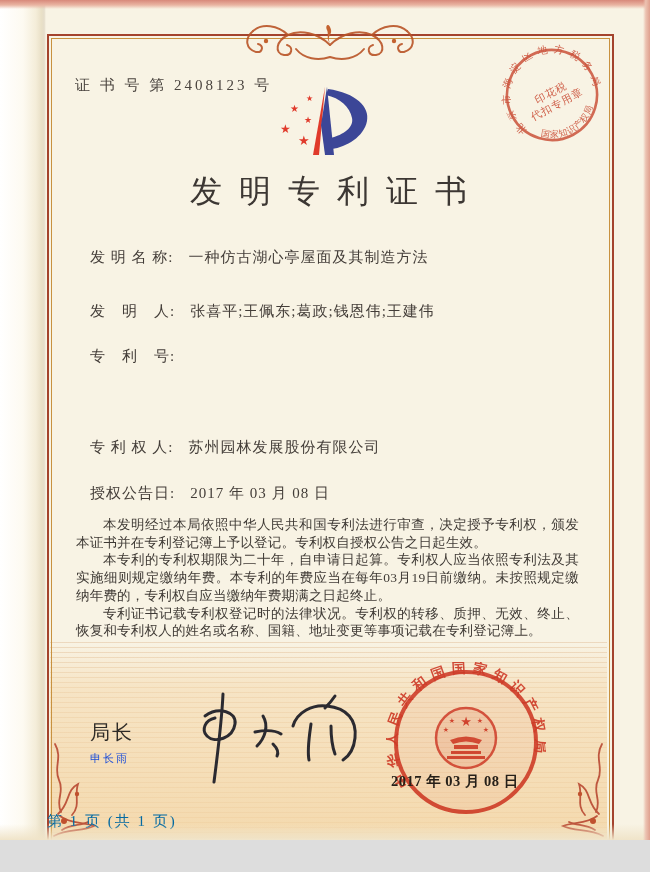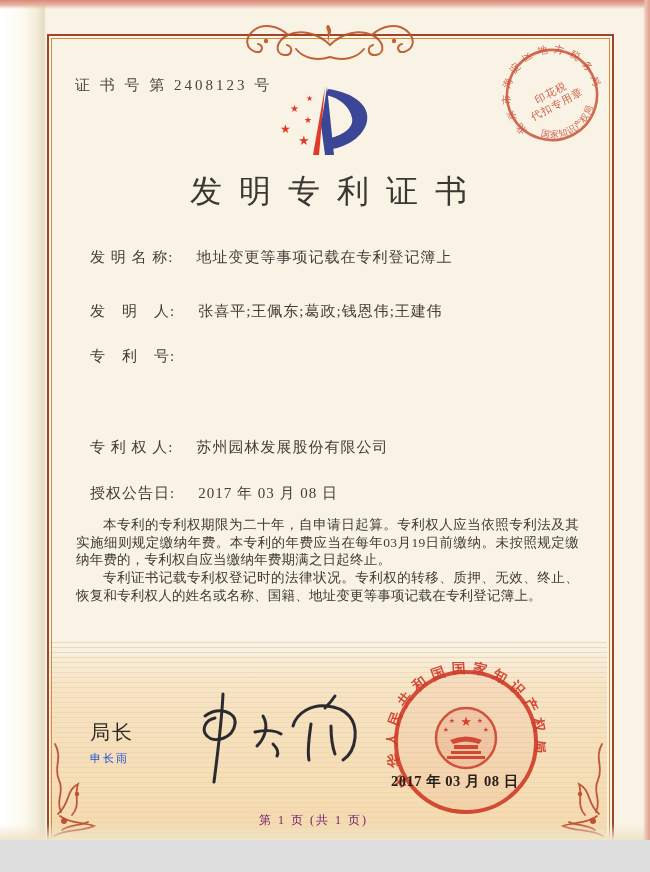--- a/index.html
+++ b/index.html
@@ -24,29 +24,29 @@
   
   .guilloche{position:absolute;left:50px;top:642px;width:557px;height:197px;z-index:1;
     background:
       linear-gradient(to bottom,rgba(246,227,196,0) 0px,rgba(245,216,172,.55) 45px,rgba(243,211,160,.8) 100%),
       repeating-linear-gradient(to bottom,rgba(203,138,78,.25) 0 1px,rgba(255,255,255,0) 1px 5px);}
   
   .cert-number{position:absolute;left:75px;top:76px;font-size:15px;letter-spacing:3px;color:#4a443f;z-index:3;}
   .title{position:absolute;left:47px;width:563px;top:170px;text-align:center;
     font-size:32px;font-weight:normal;letter-spacing:17px;text-indent:17px;color:#3c3733;z-index:3;}
   .field{position:absolute;left:90px;display:flex;font-size:15px;color:#433d38;letter-spacing:1px;z-index:3;white-space:nowrap;}
-  .field .lbl{margin-right:23px;}
+  .field .lbl{margin-right:15px;}
   .f0{top:248px}.f1{top:302px}.f2{top:347px}.f3{top:393px}.f4{top:438px}.f5{top:484px}
   .body-text{position:absolute;left:76px;top:516px;width:503px;z-index:3;
     font-size:13.5px;line-height:17.7px;text-align:justify;color:#3f3a35;letter-spacing:.2px;}
   .body-text p{margin:0;text-indent:2em;}
   .director-title{position:absolute;left:90px;top:719px;font-size:20px;color:#2f2b27;z-index:3;letter-spacing:2px;}
   .director-name{position:absolute;left:90px;top:751px;font-size:11px;color:#1d4ed8;z-index:3;letter-spacing:2px;}
-  .footer{position:absolute;left:47px;width:533px;top:812px;text-align:center;
-    font-size:12px;color:#701a75;letter-spacing:2px;z-index:3;}
+  .footer{position:absolute;left:47px;width:533px;top:812px;
+    font-size:15px;color:#0369a1;letter-spacing:2px;z-index:3;}
   
   .logo{position:absolute;left:268px;top:85px;width:112px;height:82px;z-index:3;}
   .ornament-top{position:absolute;left:230px;top:15px;width:200px;height:52px;z-index:4;}
   .corner{position:absolute;top:742px;width:58px;height:97px;z-index:3;}
   .corner.left{left:50px;}
   .corner.right{left:549px;transform:scaleX(-1);}
   .seal-tax{position:absolute;left:503px;top:46px;width:98px;height:98px;z-index:4;
     transform:rotate(-28deg);mix-blend-mode:multiply;opacity:.92;}
   .seal-office{position:absolute;left:386px;top:662px;width:160px;height:160px;z-index:5;
     mix-blend-mode:multiply;opacity:.95;}
@@ -117,39 +117,40 @@
       <text x="36" y="38" font-size="9">★</text>
       <text x="12" y="48" font-size="12">★</text>
       <text x="30" y="60" font-size="13">★</text>
     </g>
   </svg>
 
   <div class="title">发明专利证书</div>
 
   <div class="field f0">
     <span class="lbl">发 明 名 称:</span>
-    <span class="val">地址变更等事项记载在专利登记簿上</span>
+    <span class="val">一种仿古湖心亭屋面及其制造方法</span>
   </div>
   <div class="field f1">
     <span class="lbl">发　明　人:</span>
     <span class="val">张喜平;王佩东;葛政;钱恩伟;王建伟</span>
   </div>
   <div class="field f2">
     <span class="lbl">专　利　号:</span>
   </div>
   <div class="field f4">
     <span class="lbl">专 利 权 人:</span>
     <span class="val">苏州园林发展股份有限公司</span>
   </div>
   <div class="field f5">
     <span class="lbl">授权公告日:</span>
     <span class="val">2017 年 03 月 08 日</span>
   </div>
 
   <div class="body-text">
+    <p>本发明经过本局依照中华人民共和国专利法进行审查，决定授予专利权，颁发本证书并在专利登记簿上予以登记。专利权自授权公告之日起生效。</p>
     <p>本专利的专利权期限为二十年，自申请日起算。专利权人应当依照专利法及其实施细则规定缴纳年费。本专利的年费应当在每年03月19日前缴纳。未按照规定缴纳年费的，专利权自应当缴纳年费期满之日起终止。</p>
     <p>专利证书记载专利权登记时的法律状况。专利权的转移、质押、无效、终止、恢复和专利权人的姓名或名称、国籍、地址变更等事项记载在专利登记簿上。</p>
   </div>
 
   <div class="director-title">局长</div>
   <div class="director-name">申长雨</div>
 
   <svg class="signature" viewBox="0 0 185 102">
     <g stroke="#2b2a30" fill="none" stroke-width="3" stroke-linecap="round" stroke-linejoin="round">
       <path d="M38 8 C 37 30 33 65 29 96"></path>

